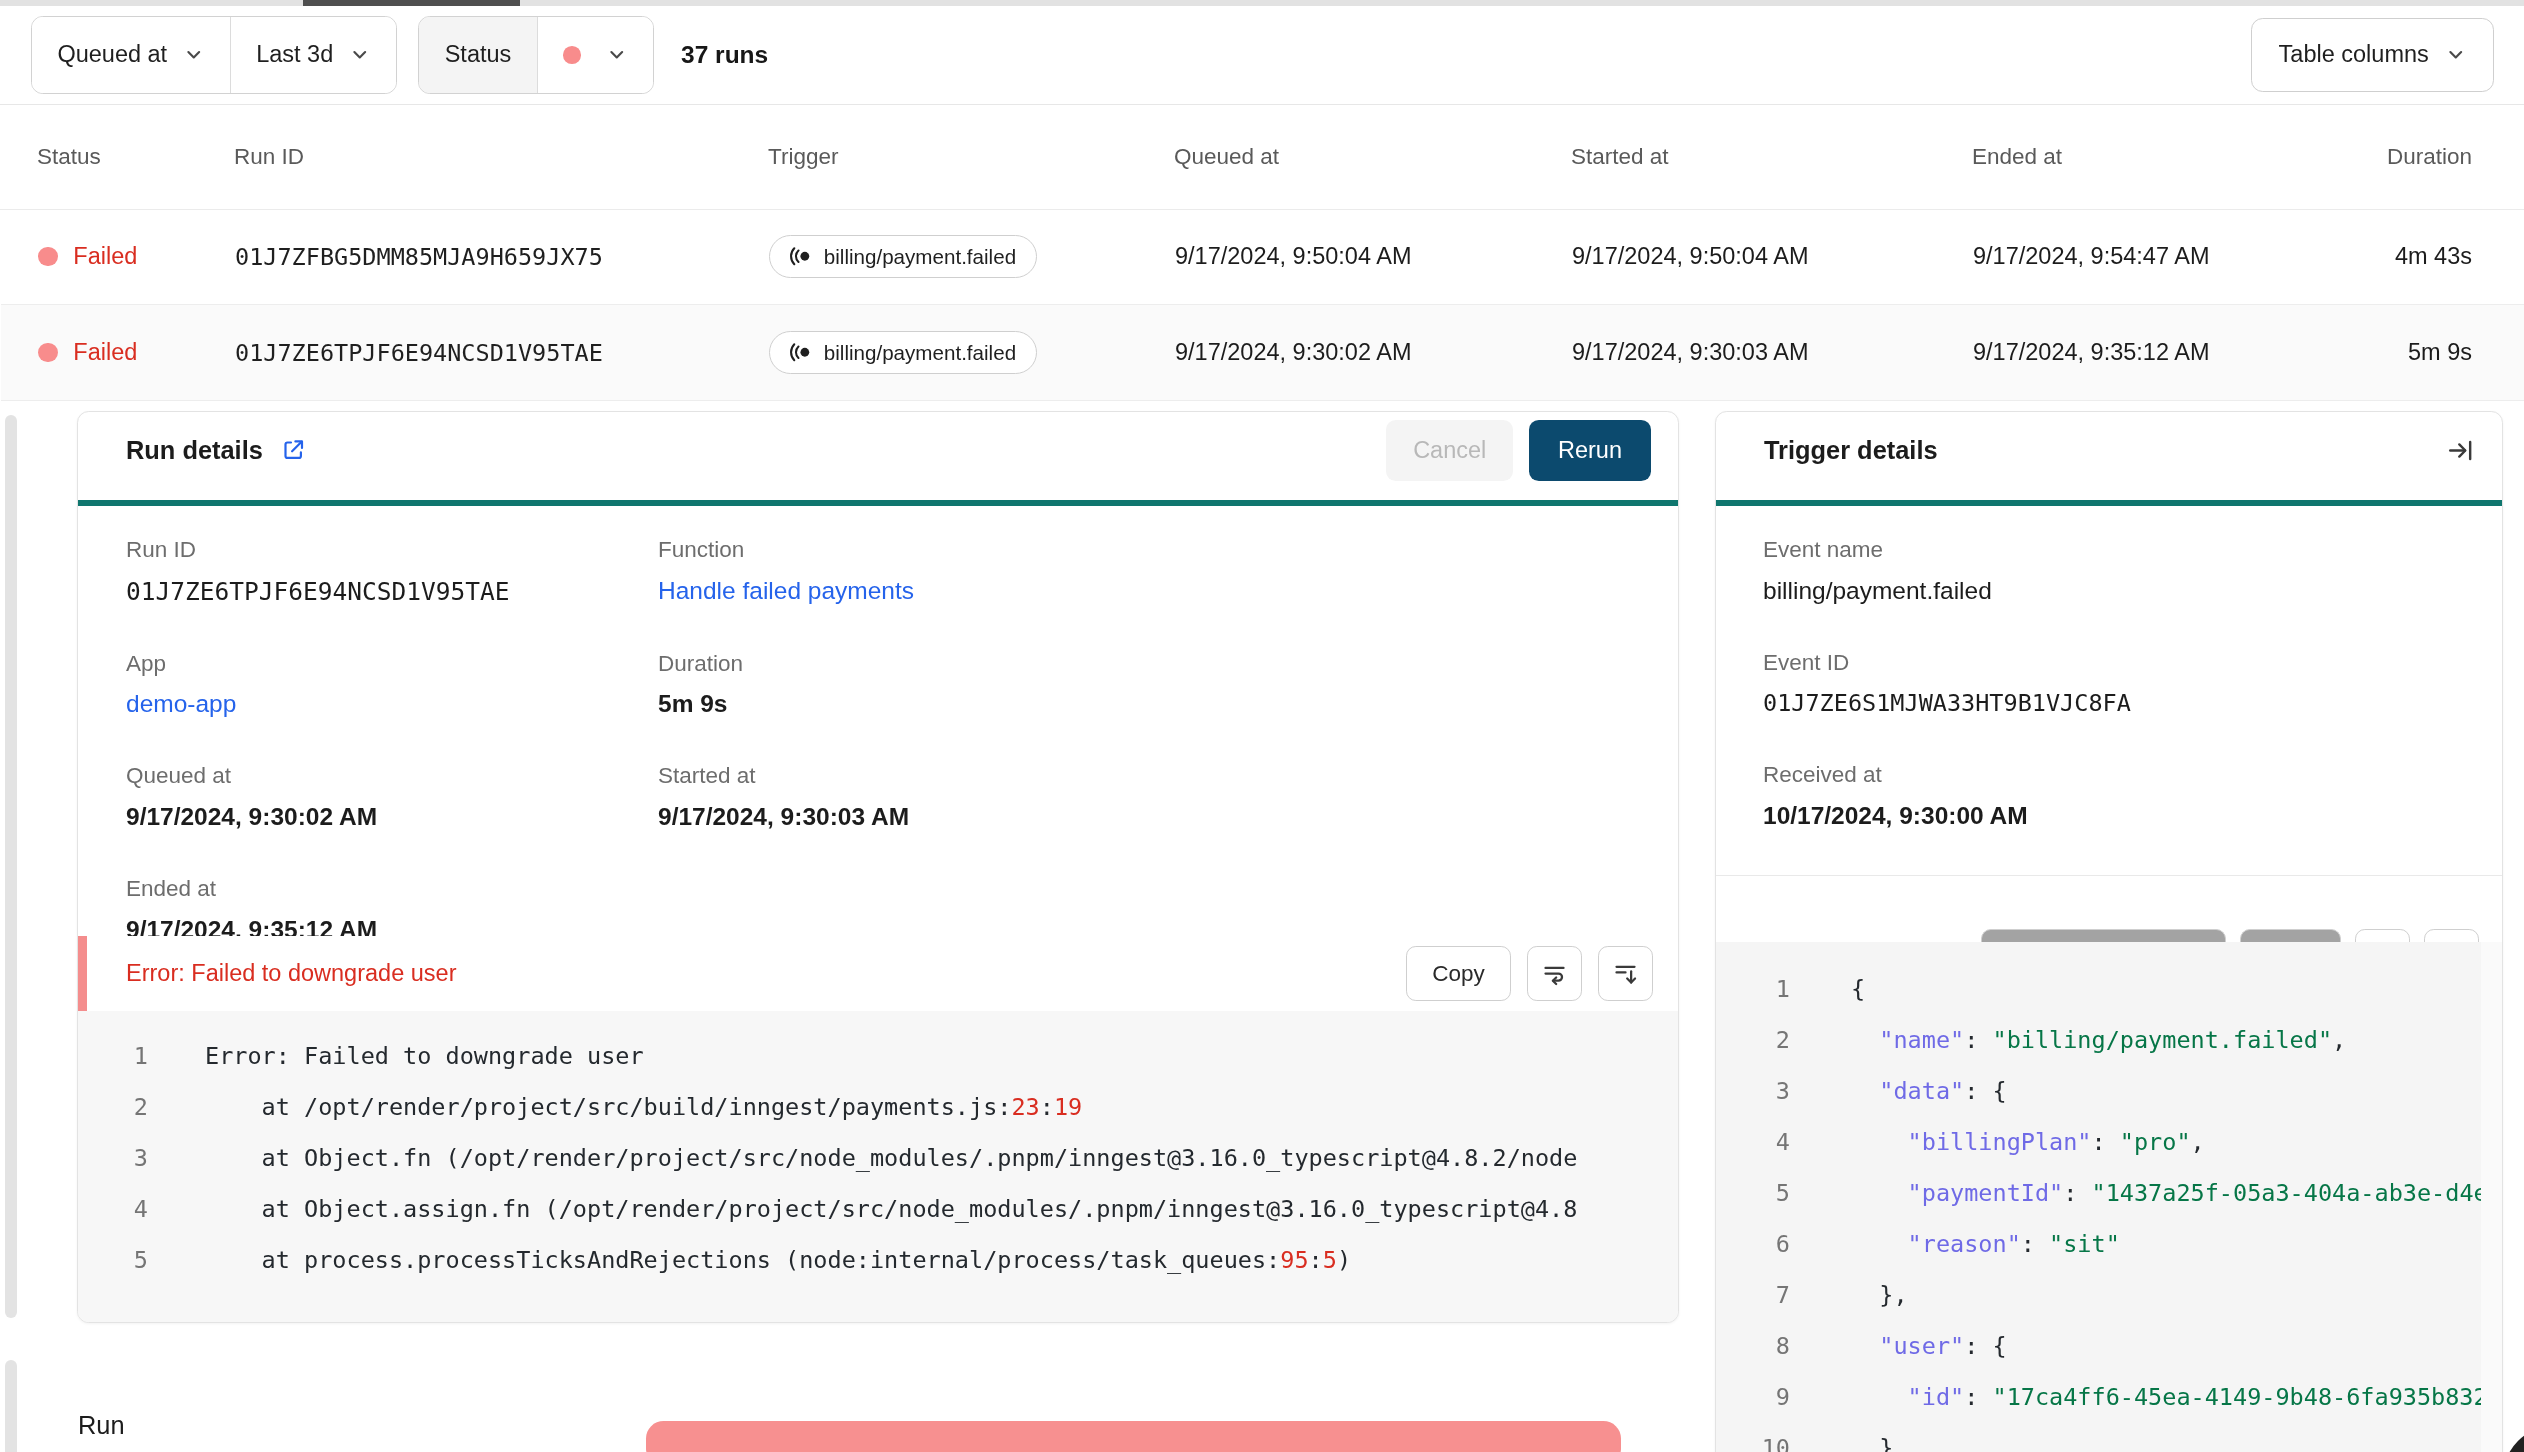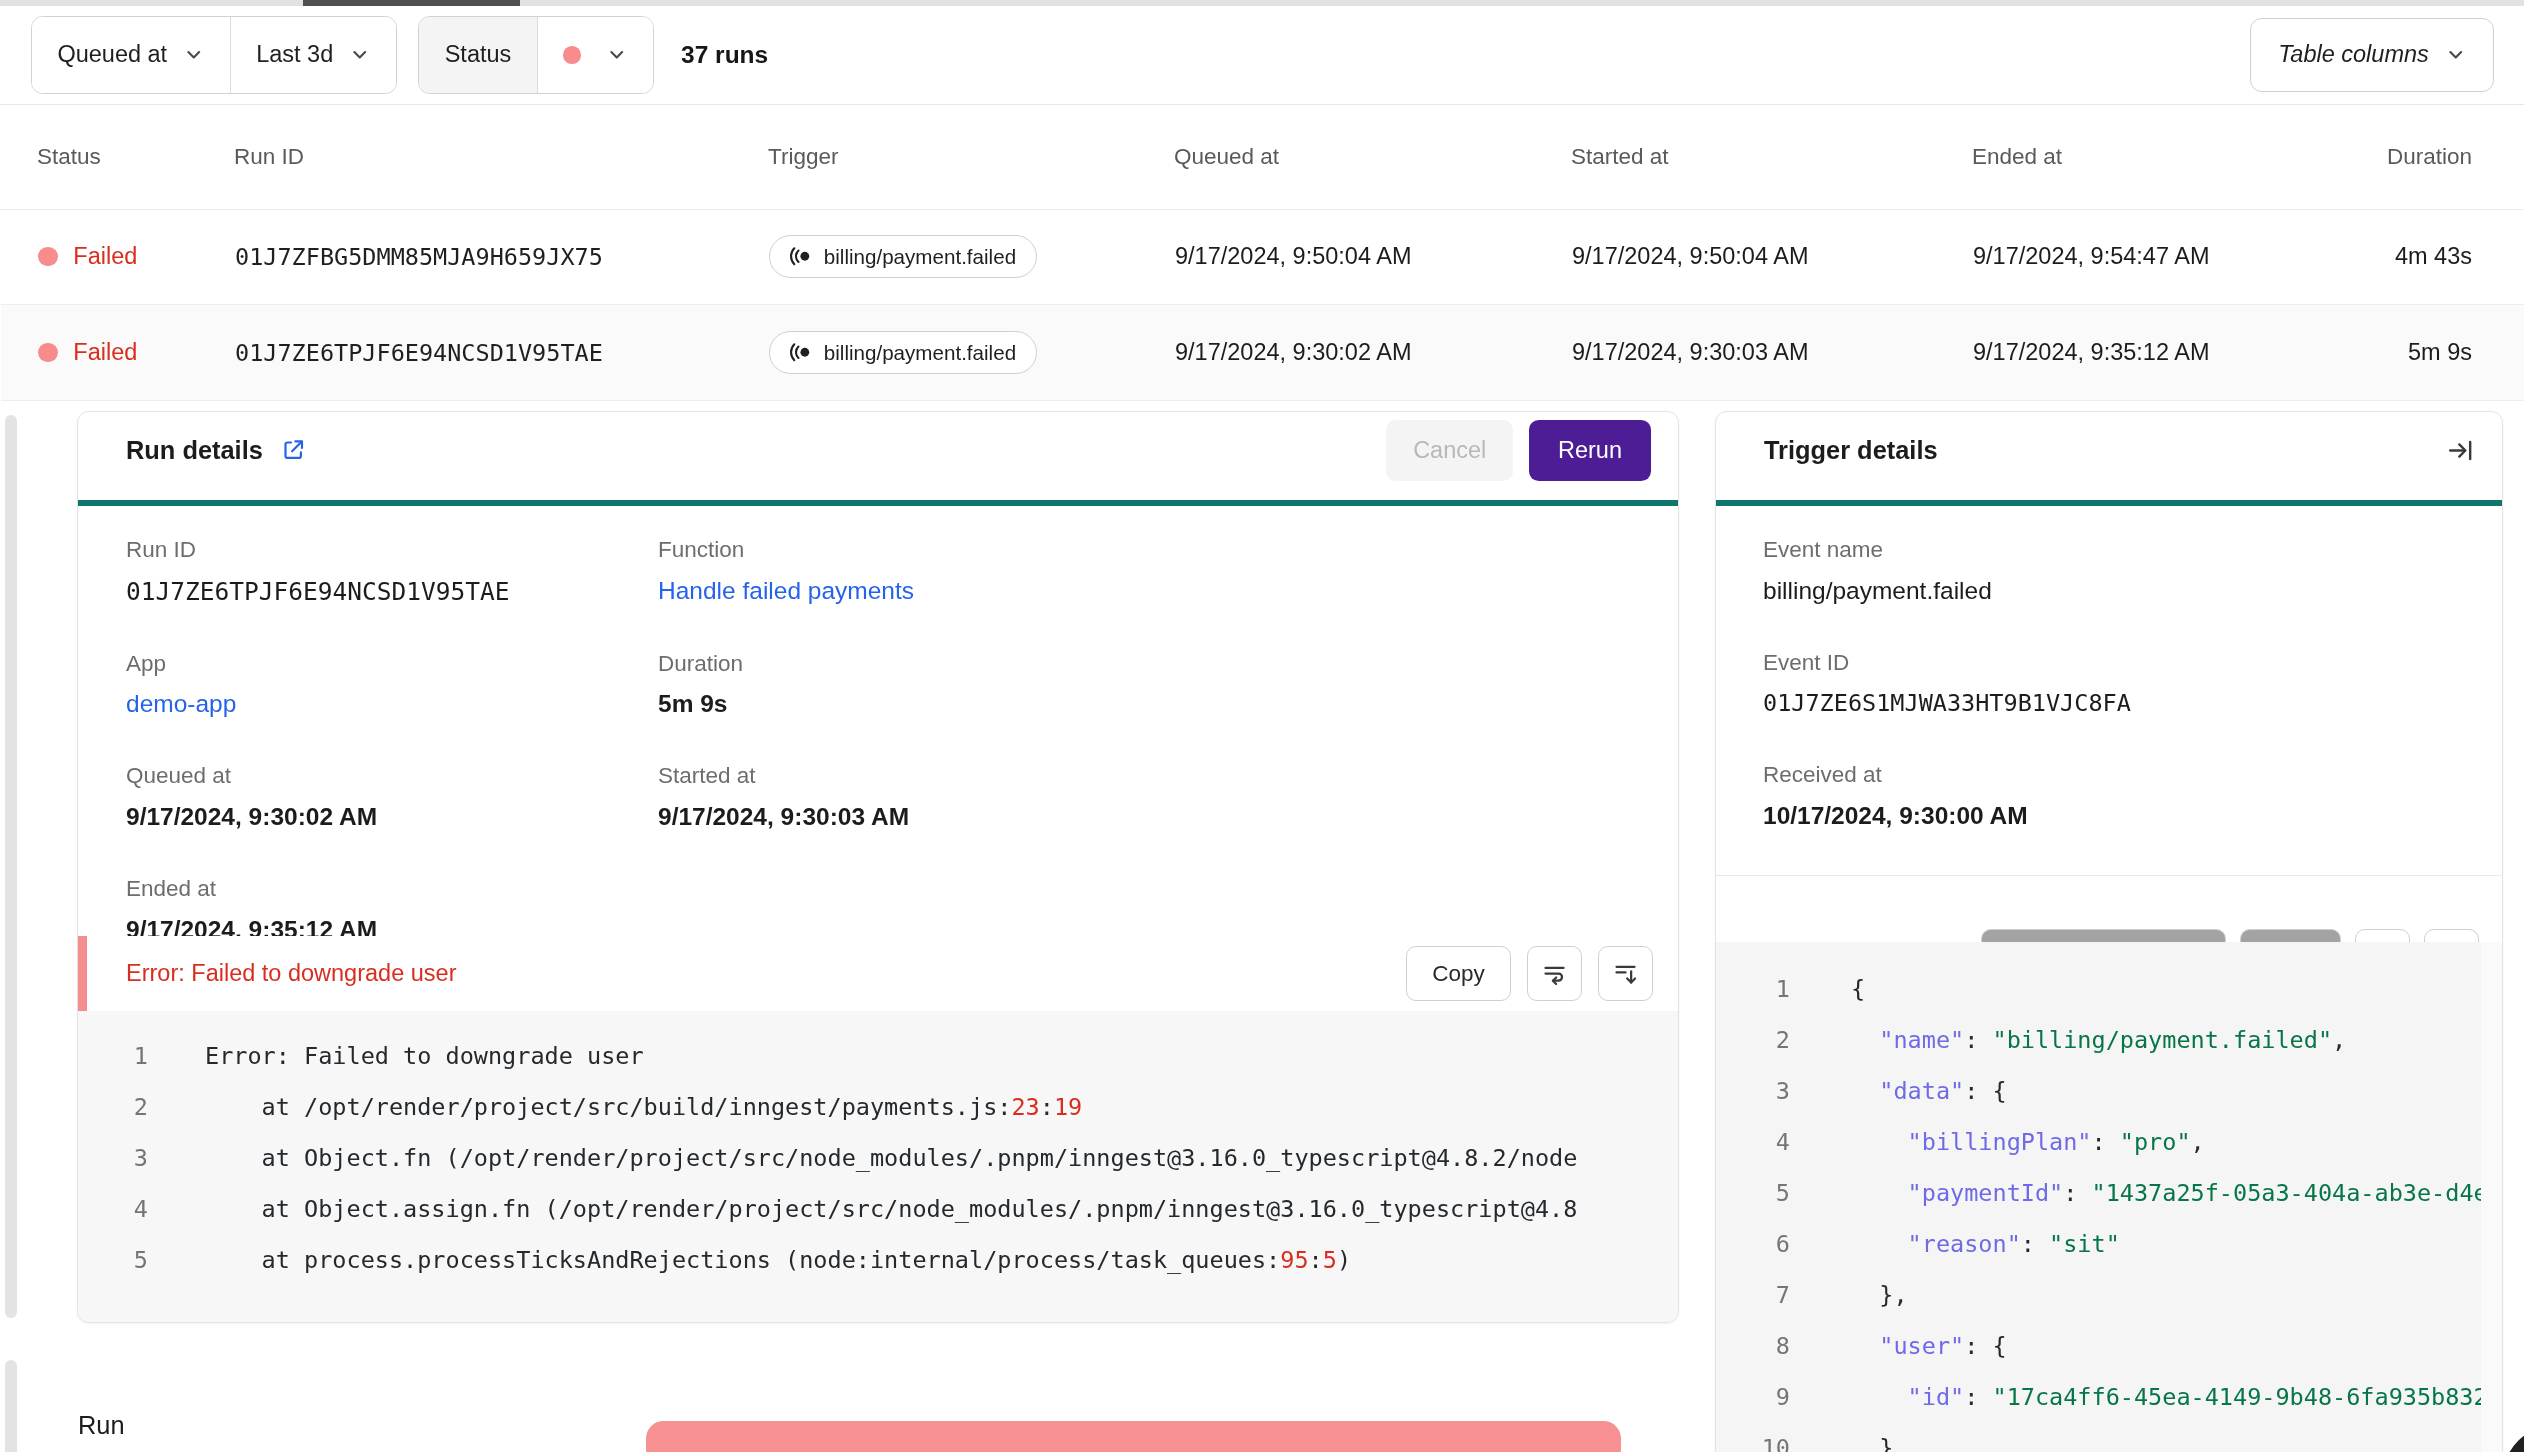--- a/index.html
+++ b/index.html
@@ -17,21 +17,21 @@
   .seg-group{display:flex;align-items:stretch;height:76px;border:1px solid #d2d2d2;border-radius:11.7px;
              overflow:hidden;background:#fff;}
   .seg{display:flex;align-items:center;gap:15.7px;padding:0 25.4px;font-size:23.5px;color:#1f1f1f;cursor:pointer;background:#fff;}
   .seg + .seg{border-left:1px solid #dcdcdc;}
   .seg.gray{background:#f4f4f4;}
   .status-group{margin-left:21.5px;}
   .fdot{width:17.6px;height:17.6px;border-radius:50%;background:#f88c8c;}
   .runs-count{margin-left:27px;font-size:24.5px;font-weight:600;color:#171717;}
   .spacer{flex:1;}
   .btn-outline{display:flex;align-items:center;gap:15.7px;height:74px;padding:0 27px;border:1px solid #cfcfcf;
-               border-radius:11.7px;font-size:23.5px;background:#fff;cursor:pointer;color:#1f1f1f;font-style:italic;}
+               border-radius:11.7px;font-size:23.5px;background:#fff;cursor:pointer;color:#1f1f1f;}
 
   
   .tgrid{display:grid;grid-template-columns:197px 534px 406px 397px 401px 405px 1fr;
          align-items:center;padding:0 53px 0 37px;box-sizing:border-box;}
   .thead{position:absolute;top:105px;left:0;right:0;height:105px;border-bottom:1px solid #ebebeb;
          font-size:22.5px;font-weight:500;color:#5a5a5a;}
   .th.right{text-align:right;}
   #runs-rows{position:absolute;top:209px;left:1px;right:0;}
   .trow{height:96px;border-bottom:1px solid #ededed;font-size:23.5px;cursor:pointer;}
   .trow.selected{background:#fafafa;}
@@ -49,21 +49,21 @@
   .panel{position:absolute;background:#fff;border:1px solid #e3e3e3;border-radius:11.7px;
          box-shadow:0 1px 2.9px rgba(0,0,0,.05);box-sizing:border-box;}
   #run-panel{left:77px;top:411px;width:1602px;height:912px;overflow:hidden;}
   #trigger-panel{left:1715px;top:411px;width:788px;height:1174px;overflow:hidden;}
   .panel-head{height:94px;display:flex;align-items:center;padding:0 27px 11px 48px;
               border-bottom:6px solid #0f766e;box-sizing:border-box;}
   .panel-title{font-size:25.4px;font-weight:600;color:#1c1c1c;}
   .head-icon{margin-left:17.6px;}
   .btn-cancel{height:61px;padding:0 27px;border:none;border-radius:9.8px;background:#f4f4f4;color:#b8b8b8;
               font-size:23.5px;font-weight:500;margin-right:15.7px;cursor:default;font-family:inherit;}
-  .btn-rerun{height:61px;padding:0 29px;border:none;border-radius:9.8px;background:#4c1d95;color:#fff;
+  .btn-rerun{height:61px;padding:0 29px;border:none;border-radius:9.8px;background:#0c4a6e;color:#fff;
              font-size:23.5px;font-weight:500;cursor:pointer;font-family:inherit;}
 
   
   #run-fields{padding:31px 0 0 48px;display:grid;grid-template-columns:532px 1fr;row-gap:45px;}
   .flabel{font-size:22.5px;color:#6d6d6d;margin-bottom:13.7px;}
   .fvalue{font-size:24.5px;color:#1c1c1c;}
   .fvalue.mono{font-size:24.5px;}
   .link{color:#2563eb;cursor:pointer;text-decoration:none;}
   .strong{font-weight:600;}
 

